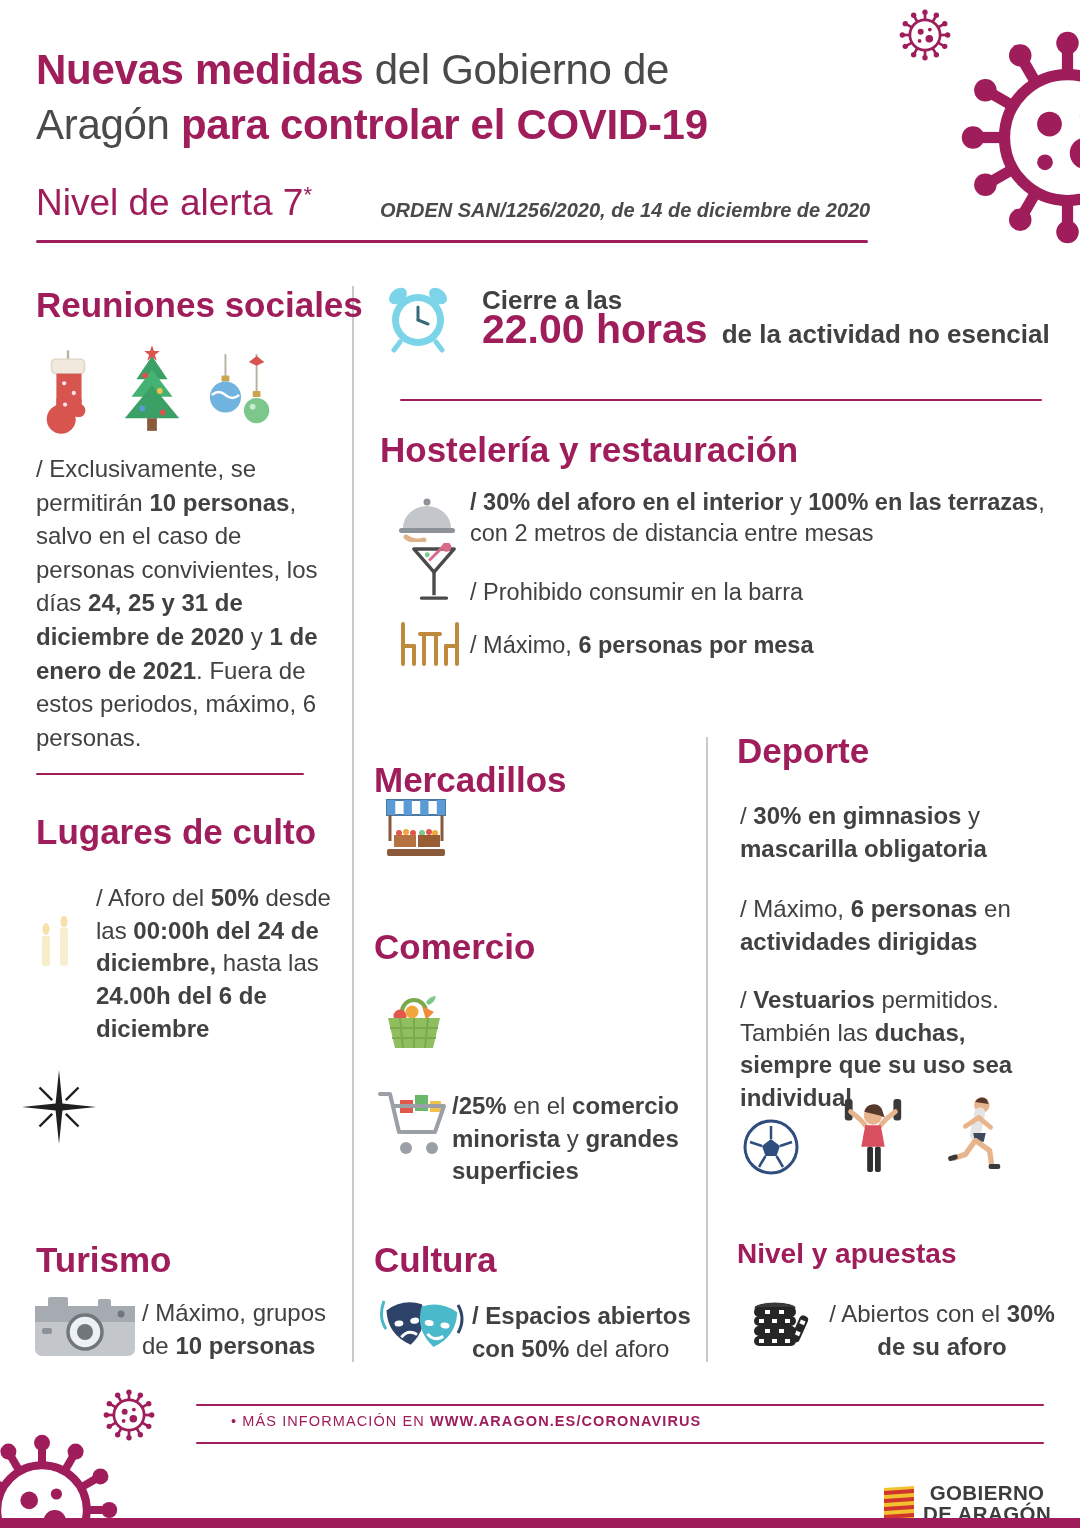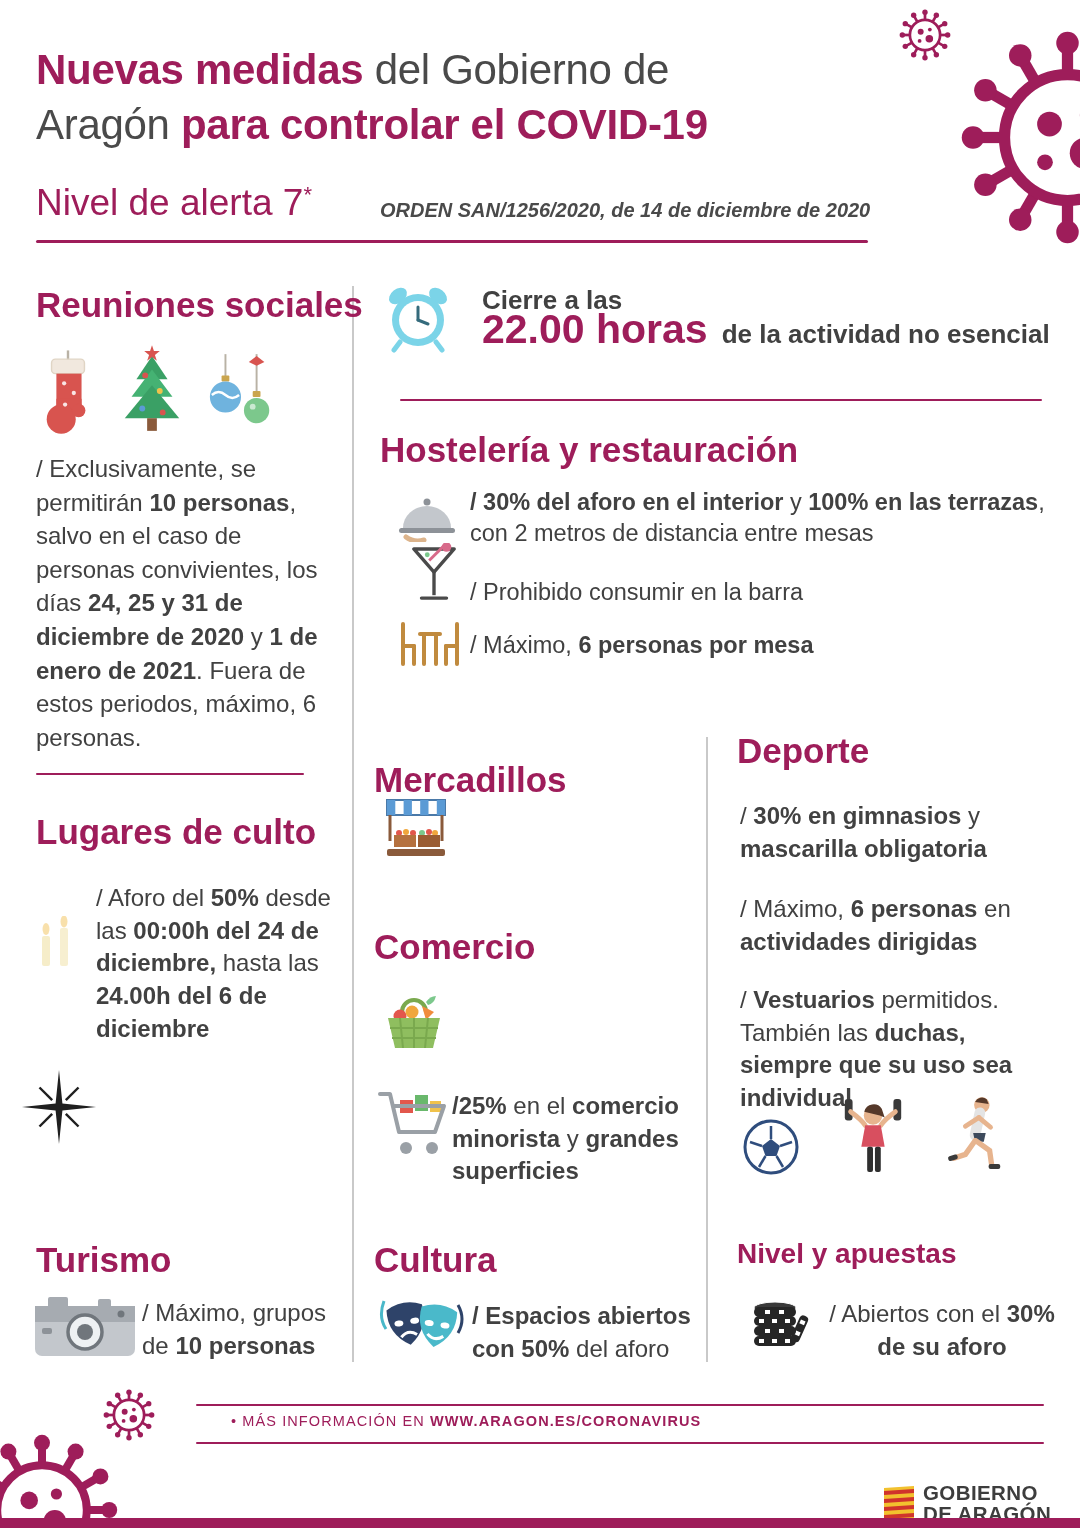--- a/index.html
+++ b/index.html
@@ -35,21 +35,21 @@
   .virus{ position:absolute; color:var(--accent); }
   .banner-prefix{ position:absolute; left:482px; top:285px; font-size:26px; font-weight:bold; color:var(--text); }
   .banner-row{ position:absolute; left:482px; top:306px; display:flex; align-items:baseline; gap:14px; }
   .banner-time{ font-size:41px; font-weight:bold; color:var(--accent); }
   .banner-suffix{ font-size:26px; font-weight:bold; color:var(--text); }
   .info{
     position:absolute; left:231px; top:1413px; font-size:14.5px; letter-spacing:1.1px;
     color:var(--accent);
   }
   .info .lnk{ font-weight:bold; color:var(--accent); text-decoration:none; cursor:pointer; }
-  .logo{ position:absolute; left:884px; top:1482px; display:flex; gap:9px; align-items:center; }
+  .logo{ position:absolute; left:884px; top:1482px; display:flex; gap:9px; align-items:center;text-align:center; }
   .logo-text{ font-weight:bold; font-size:20.5px; line-height:1.03; color:#3d3d3d; letter-spacing:0.4px; }
   .bottom-bar{ position:absolute; left:0; top:1518px; width:1080px; height:10px; background:var(--accent); }
   .icon-row{ position:absolute; display:flex; align-items:flex-end; }
 </style>
 </head>
 <body>
 
 <div class="page">
 
   <svg width="0" height="0" style="position:absolute" aria-hidden="true">

